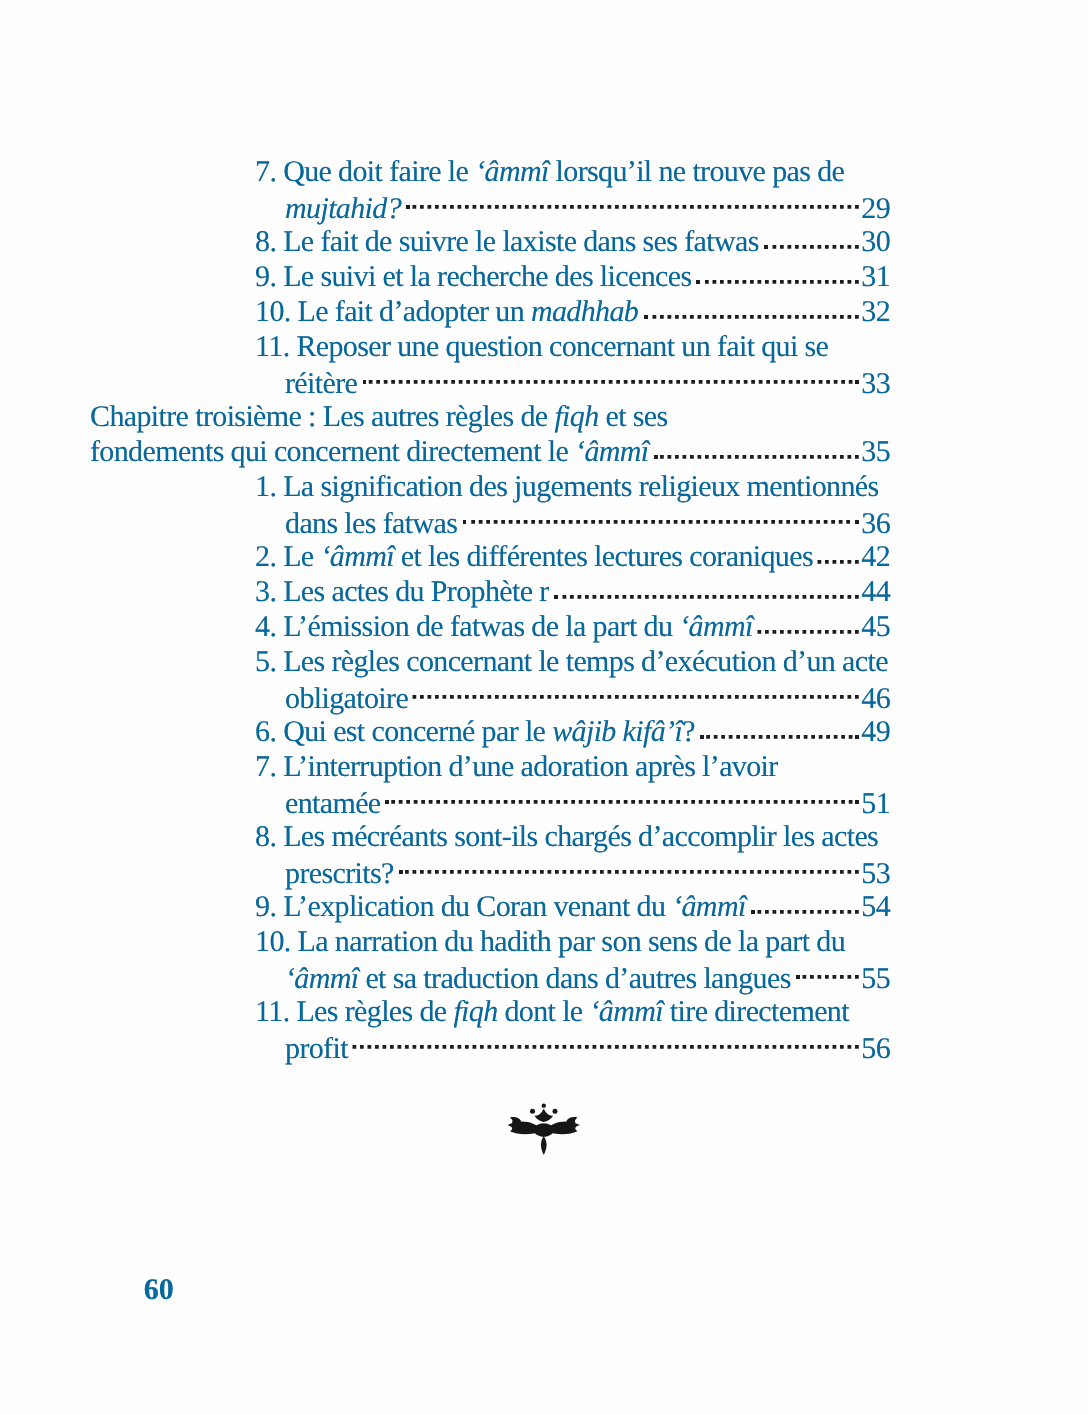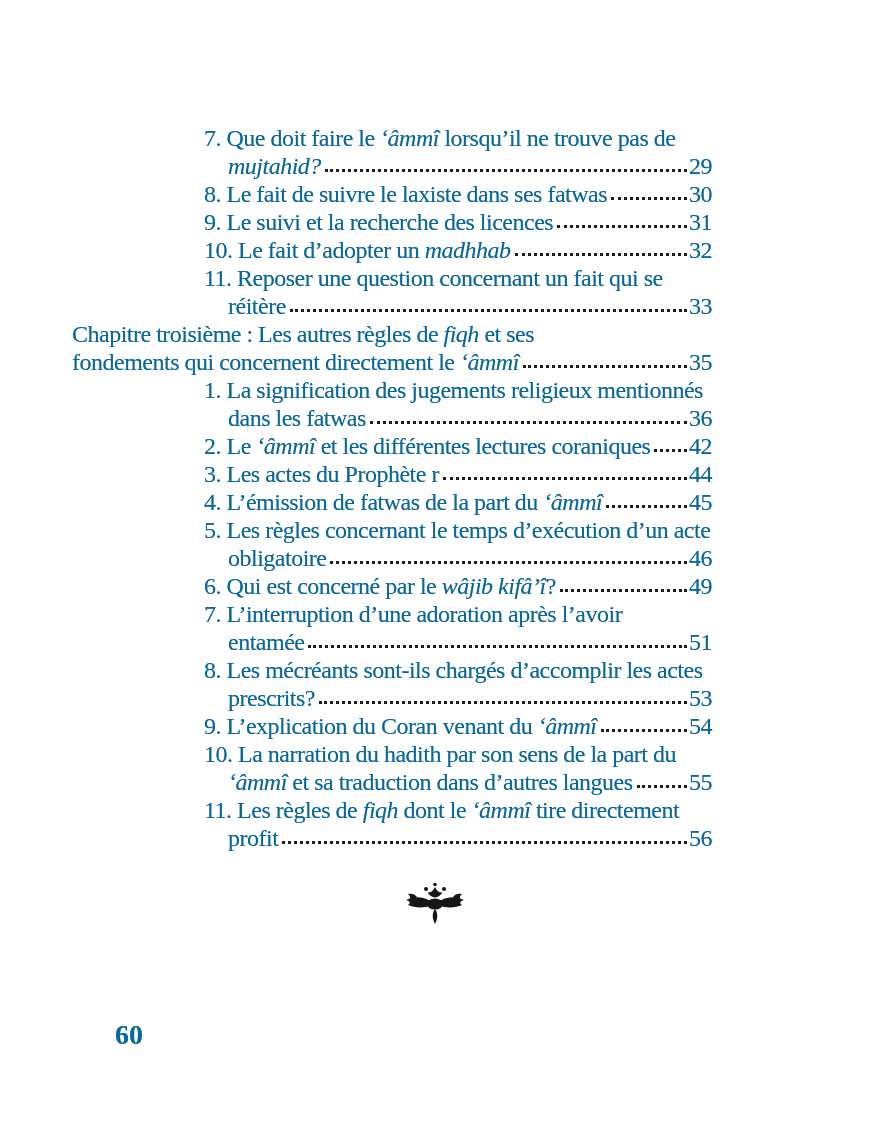--- a/index.html
+++ b/index.html
@@ -15,34 +15,34 @@
   .toc{position:absolute;left:0;top:125px;right:0;}
   .line{
     display:flex;align-items:baseline;
     height:28px;
     font-size:24px;
     letter-spacing:-0.5px;
     padding-right:158px;
     box-sizing:border-box;
   }
   .line.first{padding-left:204px;}
-  .line.hang{padding-left:228px;}
+  .line.hang{padding-left:228px;align-items:center;}
   .line.chapter{padding-left:72px;}
   .txt{white-space:nowrap;flex:0 0 auto;}
   .txt em{font-style:italic;}
   .leader{
     flex:1 1 auto;min-width:6px;
     border-bottom:3px dotted #1d1d1d;
     margin:0 1px 0 4px;
     transform:translateY(-2px);
   }
   .pg{flex:0 0 auto;padding-left:1px;}
   .pageno{
     position:absolute;left:115px;top:1019px;
-    font-size:28px;font-weight:700;letter-spacing:0;
+    font-size:24px;font-weight:700;letter-spacing:0;
   }
   .ornament{position:absolute;left:402px;top:880px;width:66px;height:48px;}
 </style>
 </head>
 <body>
 
 <div class="page">
 
   <div class="toc" id="toc">
       <div class="line first">

